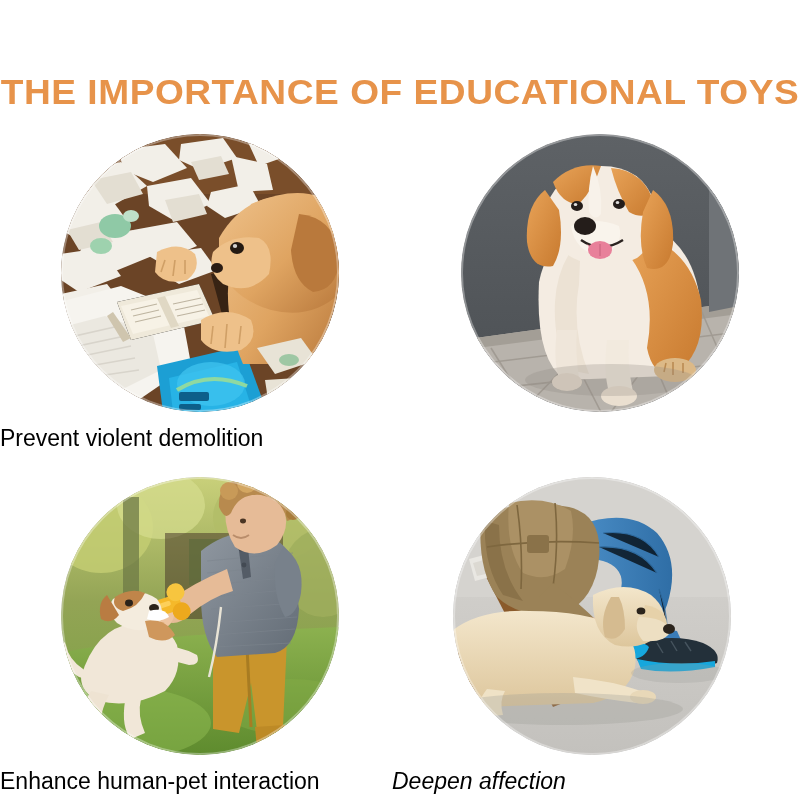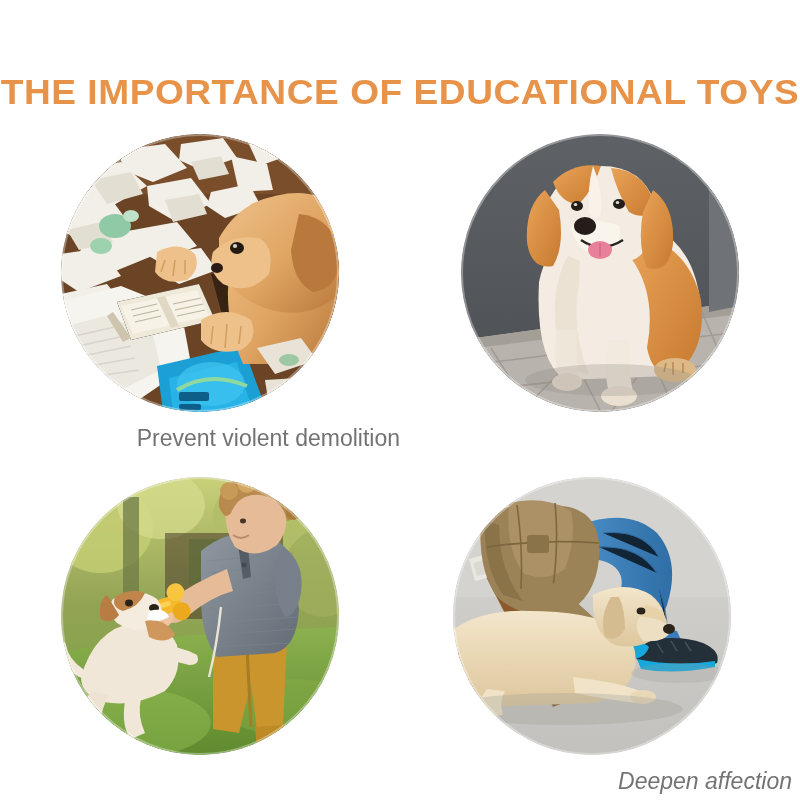--- a/index.html
+++ b/index.html
@@ -72,22 +72,22 @@
   }
   .r2c1 .photo, .r2c2 .photo { top: 8px; }
 
   .photo svg { display: block; width: 278px; height: 278px; }
 
   .caption {
     position: absolute;
     left: 0;
     top: 300px;
     width: 400px;
-    text-align: right;
-    color: #737373;
+    text-align: left;
+    color: #000000;
     font-family: "Liberation Sans", sans-serif;
     font-size: 23px;
     font-weight: normal;
     line-height: 28px;
     white-space: nowrap;
   }
   .r2c1 .caption, .r2c2 .caption { top: 298px; }
 </style>
 </head>
 <body>
@@ -394,20 +394,21 @@
 
             <path d="M92 168 Q118 168 136 178 Q140 188 128 188 Q106 182 92 180 Z" fill="#f1e7d8"></path>
             <path d="M30 214 Q16 236 20 254 Q30 262 38 248 Q42 228 48 218 Z" fill="#eee3d2"></path>
             <path d="M64 224 Q60 250 70 262 L84 256 Q76 238 80 222 Z" fill="#f1e7d8"></path>
 
             <path d="M20 196 Q4 186 0 168" stroke="#f1e7d8" stroke-width="9" fill="none" stroke-linecap="round"></path>
             <circle cx="139" cy="139" r="138" fill="none" stroke="#ffffff" stroke-width="2" opacity="0.35"></circle>
           </g>
         </svg>
       </div>
+      <div class="caption">Enhance human-pet interaction</div>
     </div>
 
     <div class="cell r2c2">
       <div class="photo">
         <svg viewBox="0 0 278 278" xmlns="http://www.w3.org/2000/svg" role="img">
           <defs>
             <clipPath id="c4">
                 <circle cx="139" cy="139" r="139"></circle>
               </clipPath>
             <linearGradient id="floor4" x1="0" y1="0" x2="0" y2="1">

